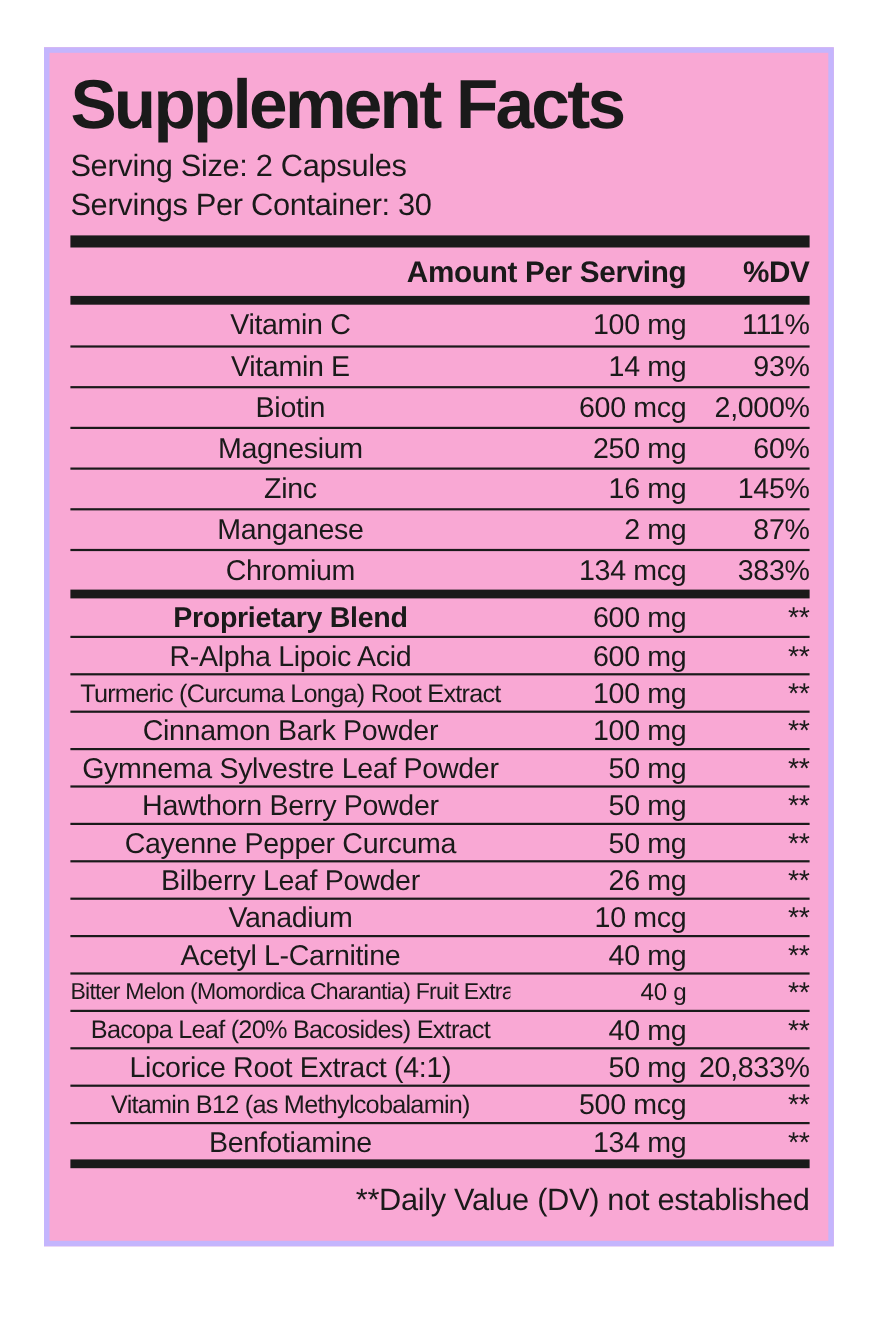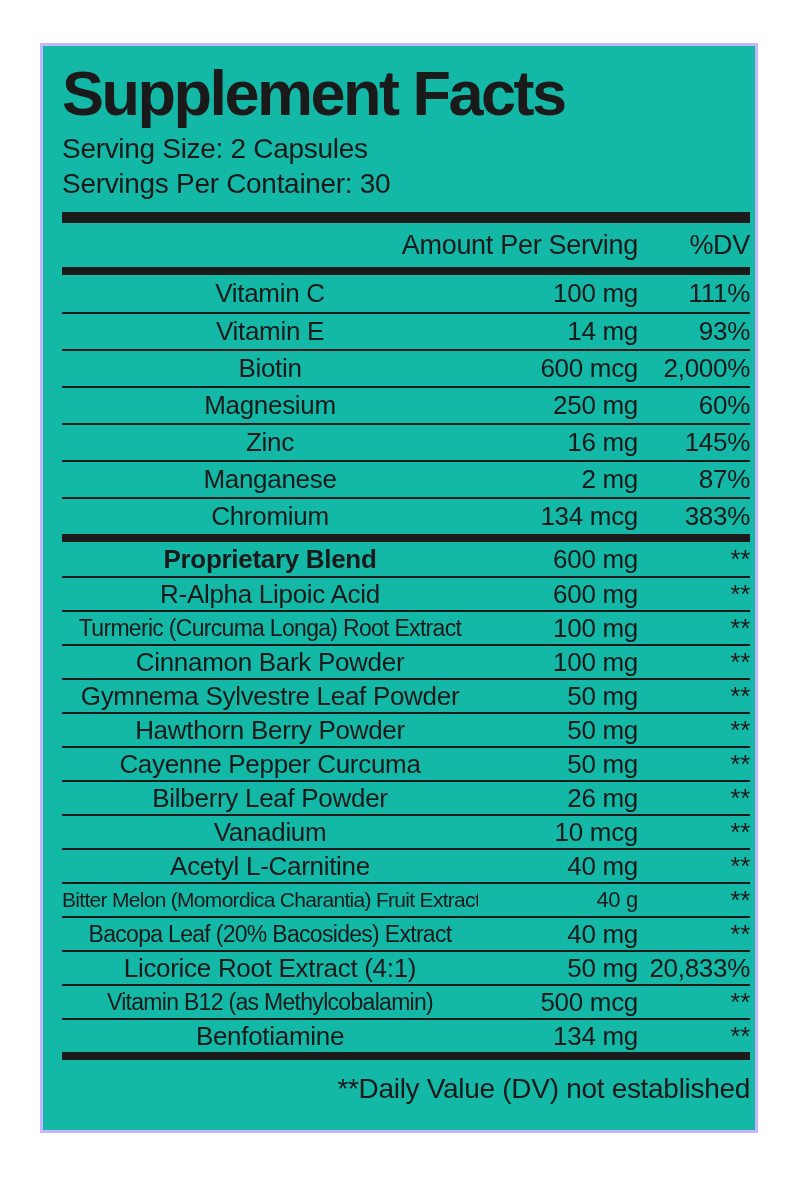--- a/index.html
+++ b/index.html
@@ -3,23 +3,23 @@
 <meta charset="utf-8">
 <style>
   * { margin: 0; padding: 0; box-sizing: border-box; }
   html, body { width: 800px; height: 1200px; background: #ffffff; }
   body { font-family: "Liberation Sans", sans-serif; color: #1a1a1a; position: relative; }
 
   .label-panel {
     position: absolute;
     left: 40px; top: 43px;
     width: 718px; height: 1090px;
-    border: 3px solid #c4b5fd;
-    background: #14b8a6;
-    padding: 14px 5px 0 19px;
+    border: 5px solid #c4b5fd;
+    background: #f9a8d4;
+    padding: 14px 17px 0 19px;
   }
 
   .title {
     font-size: 63px;
     font-weight: bold;
     letter-spacing: -2.5px;
     line-height: 66px;
     white-space: nowrap;
   }
 
@@ -36,21 +36,21 @@
 
   .row {
     display: flex;
     align-items: center;
     white-space: nowrap;
   }
   .row .name   { flex: 1 1 auto; text-align: center; overflow: hidden; }
   .row .amount { flex: 0 0 160px; text-align: right; }
   .row .dv     { flex: 0 0 112px; text-align: right; }
 
-  .header-row { height: 44px; font-weight: normal; font-size: 27px; letter-spacing: -0.3px; }
+  .header-row { height: 44px; font-weight: bold; font-size: 27px; letter-spacing: -0.3px; }
   .header-row .amount { flex: 0 0 auto; }
   .header-row .dv { flex: 0 0 112px; }
 
   .facts-section .row { font-size: 26px; letter-spacing: -0.3px; }
   .vitamins-section .row { height: 37px; }
   .blend-section .row { height: 34px; }
   .facts-section .row + .row { border-top: 2px solid #1a1a1a; }
 
   .row.bold .name { font-weight: bold; }
   .row.condensed .name { font-size: 23px; letter-spacing: -0.7px; }

